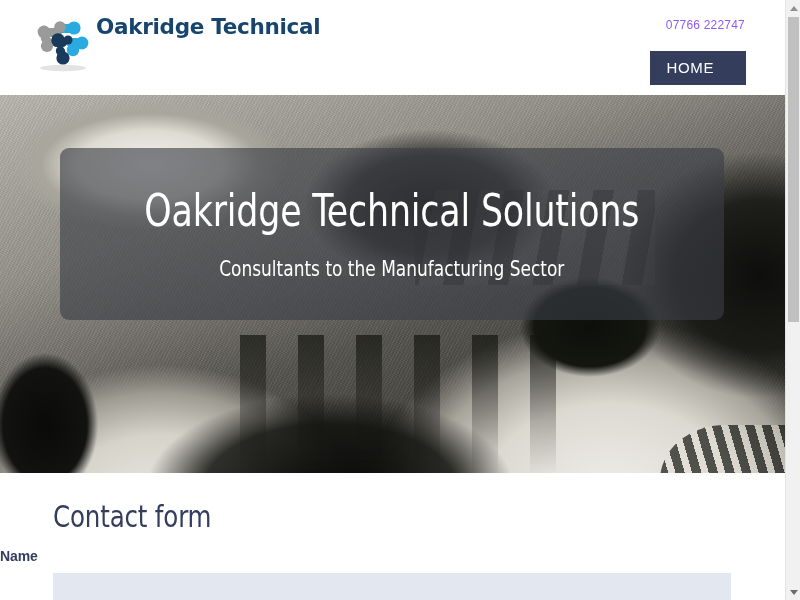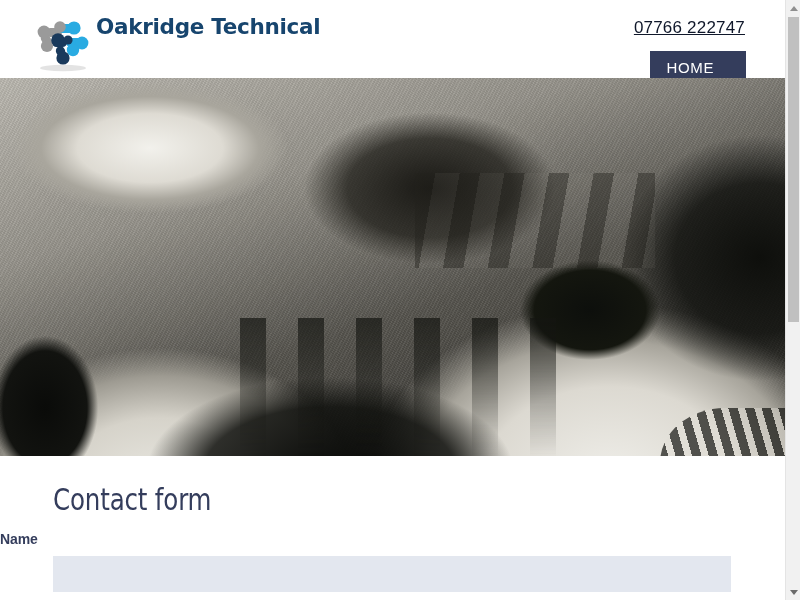--- a/index.html
+++ b/index.html
@@ -19,21 +19,21 @@
     width: 785px;
     height: 600px;
     overflow: hidden;
     background: #ffffff;
   }
 
   
   #header {
     position: relative;
     width: 785px;
-    height: 78px;
+    height: 95px;
     background: #ffffff;
   }
 
   #logo-block {
     position: absolute;
     left: 34px; top: 14px;
     width: 260px; height: 62px;
     display: flex;
     align-items: flex-start;
   }
@@ -67,25 +67,24 @@
     letter-spacing: -0.1px;
     line-height: 1.15;
     margin-top: -1px;
     white-space: nowrap;
   }
 
   #phone {
     position: absolute;
     right: 40px; top: 18px;
     font-family: "Liberation Sans", sans-serif;
-    font-size: 17px;
-    color: #0f172a;
+    font-size: 12px;
+    color: #8b5cf6;
     letter-spacing: 0.2px;
     white-space: nowrap;
-    text-decoration: underline;
   }
 
   #nav {
     position: absolute;
     right: 39px; top: 51px;
   }
 
   #home-button {
     display: inline-block;
     background: #343d5c;
@@ -337,20 +336,24 @@
       <div id="home-button">HOME</div>
     </div>
   </div>
 
   <div id="hero">
     <div id="hero-photo"></div>
     <div class="teeth" id="teeth-c"></div>
     <div class="teeth" id="teeth-a"></div>
     <div class="teeth" id="teeth-b"></div>
 
+    <div id="hero-panel">
+      <div id="hero-title">Oakridge Technical Solutions</div>
+      <div id="hero-subtitle">Consultants to the Manufacturing Sector</div>
+    </div>
   </div>
 
   <div id="content">
     <div id="form-heading">Contact form</div>
 
     <div class="field-row">
       <div class="field-label">Name</div>
       <input class="field-input" type="text" placeholder="" style="">
     </div>
   </div>

